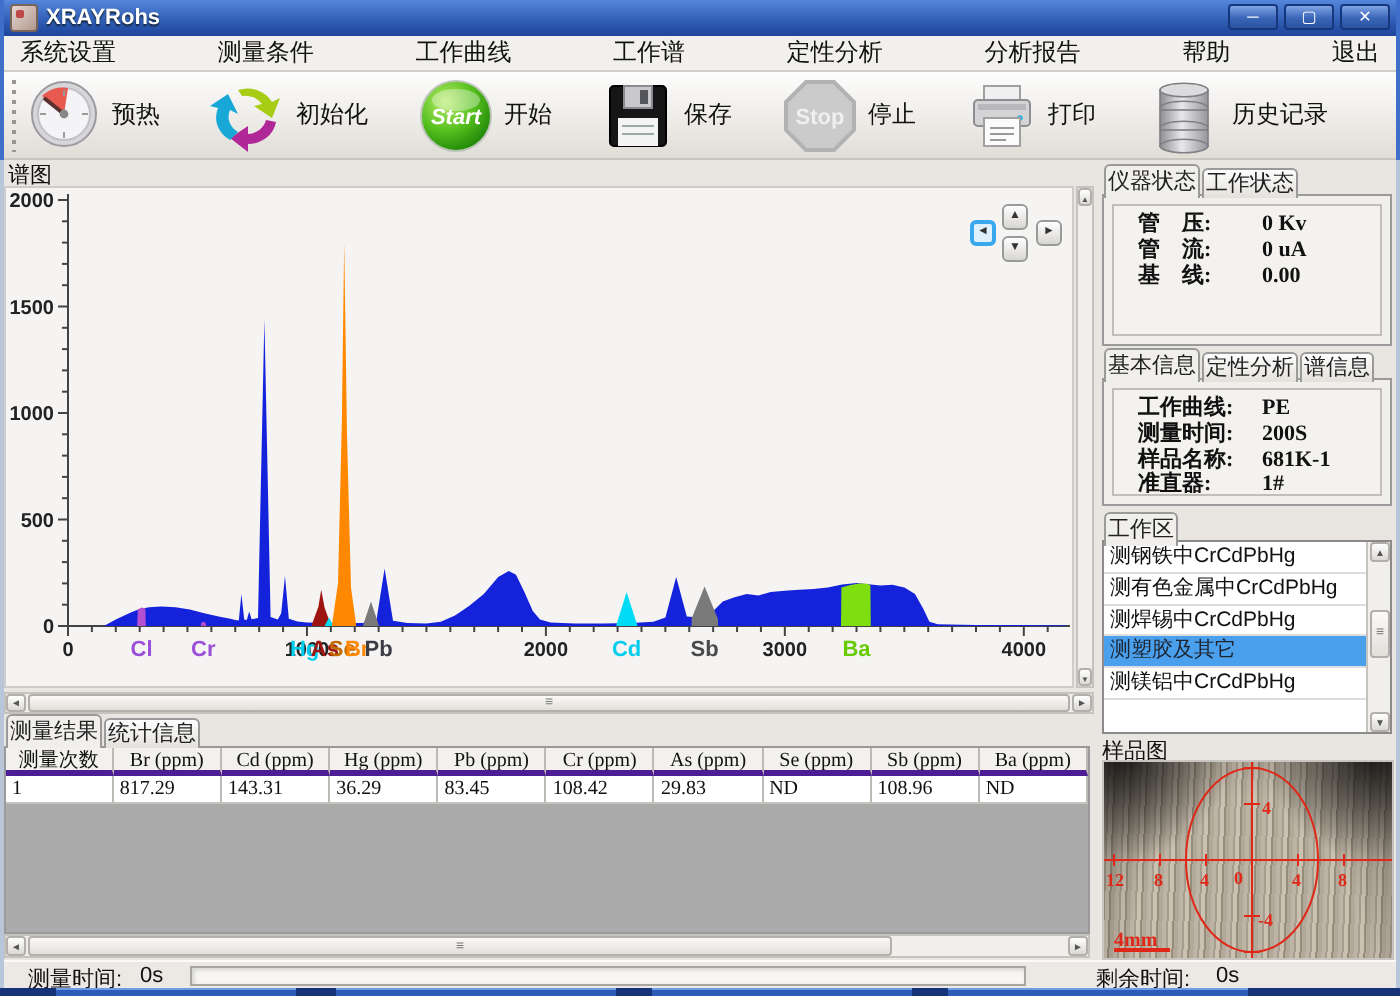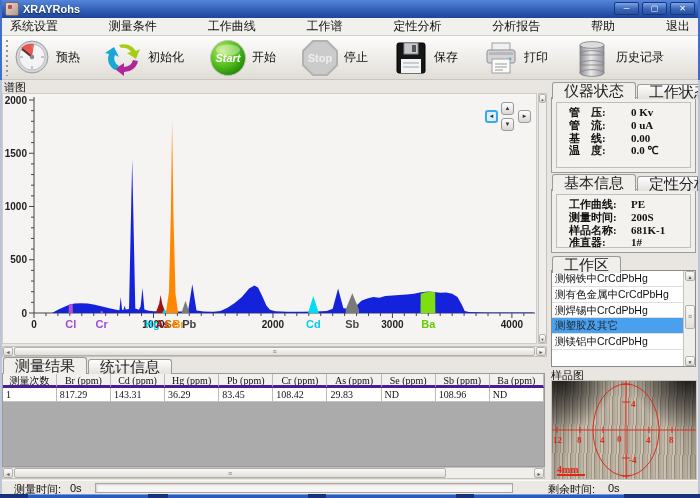--- a/index.html
+++ b/index.html
@@ -49,21 +49,21 @@
   
   .vscroll{position:absolute;background:#f1efec;border:1px solid #c6c3bf;box-sizing:border-box;}
   .hscroll{position:absolute;background:#f1efec;border:1px solid #c6c3bf;box-sizing:border-box;}
   .sc-btn{position:absolute;background:linear-gradient(#fff,#dcd9d4);border:1px solid #b3b0ab;
           box-sizing:border-box;color:#555;text-align:center;border-radius:2px;}
   .sc-thumb{position:absolute;background:linear-gradient(#fbfaf8,#e2dfda);border:1px solid #b3b0ab;
             box-sizing:border-box;color:#777;text-align:center;border-radius:2px;overflow:hidden;}
 
   
   .tabs{position:absolute;display:flex;align-items:flex-end;z-index:3;}
-  .tab{height:14px;line-height:14px;padding:0 11px;font-size:15px;white-space:nowrap;
+  .tab{height:14px;line-height:14px;padding:0 1px;font-size:11px;white-space:nowrap;
        background:linear-gradient(#fdfdfd,#e4e1dc);border:1px solid #9a9a9a;border-bottom:none;
        border-radius:3px 3px 0 0;margin-right:1px;color:#222;}
   .tab.active{height:16px;line-height:16px;background:#f1efec;position:relative;}
 
   
   .rtable{position:absolute;left:2px;top:373px;width:543px;border:1px solid #9a9a9a;box-sizing:border-box;background:#ababab;}
   .rtable .hrow,.rtable .drow{display:flex;}
   .rtable .cell{box-sizing:border-box;border-right:1px solid #bdbab5;height:14px;line-height:13px;
                 font-family:"Liberation Serif",serif;font-size:10px;overflow:hidden;white-space:nowrap;}
   .rtable .hrow .cell{background:#f2f1ee;border-bottom:3px solid #4c1d95;text-align:center;}
@@ -171,37 +171,37 @@
           </radialGradient>
         </defs>
         <circle cx="19" cy="19" r="17.5" fill="url(#gstart)" stroke="#bcc4b8"></circle>
         <ellipse cx="19" cy="11" rx="12" ry="5.5" fill="#ffffff" opacity="0.35"></ellipse>
         <text x="19" y="23" text-anchor="middle" font-size="11" font-style="italic" font-weight="bold" fill="#ffffff" font-family="Liberation Sans, sans-serif">Start</text>
       </svg>
       <span>开始</span>
     </div>
 
     <div class="tb-btn">
-      <svg width="38" height="38" viewBox="0 0 38 38">
-        <polygon points="12,2 26,2 36,12 36,26 26,36 12,36 2,26 2,12" fill="#cbcbcb" stroke="#b2b2b2" stroke-width="2"></polygon>
-        <text x="19" y="23" text-anchor="middle" font-size="11" font-weight="bold" fill="#efefef" font-family="Liberation Sans, sans-serif">Stop</text>
-      </svg>
-      <span>停止</span>
-    </div>
-
-    <div class="tb-btn">
       <svg width="36" height="36" viewBox="0 0 36 36">
         <rect x="4" y="3" width="28" height="30" rx="2" fill="#161616" stroke="#000"></rect>
         <rect x="11" y="3" width="14" height="11" fill="#c9c9cc" stroke="#8a8a90"></rect>
         <rect x="19" y="5" width="4" height="7" fill="#55555c"></rect>
         <rect x="8" y="19" width="20" height="14" fill="#f4f4f4"></rect>
         <line x1="10" y1="23" x2="26" y2="23" stroke="#9aa" stroke-width="1"></line>
         <line x1="10" y1="27" x2="26" y2="27" stroke="#9aa" stroke-width="1"></line>
       </svg>
       <span>保存</span>
+    </div>
+
+    <div class="tb-btn">
+      <svg width="38" height="38" viewBox="0 0 38 38">
+        <polygon points="12,2 26,2 36,12 36,26 26,36 12,36 2,26 2,12" fill="#cbcbcb" stroke="#b2b2b2" stroke-width="2"></polygon>
+        <text x="19" y="23" text-anchor="middle" font-size="11" font-weight="bold" fill="#efefef" font-family="Liberation Sans, sans-serif">Stop</text>
+      </svg>
+      <span>停止</span>
     </div>
 
     <div class="tb-btn">
       <svg width="36" height="36" viewBox="0 0 36 36">
         <rect x="9" y="3" width="18" height="8" fill="#f0f0f0" stroke="#a0a0a0"></rect>
         <rect x="4" y="10" width="28" height="13" rx="2" fill="#d4d4d6" stroke="#8e8e92"></rect>
         <rect x="6" y="12" width="24" height="3" fill="#b8b8bc"></rect>
         <circle cx="27" cy="19" r="1.4" fill="#30b4e8"></circle>
         <rect x="9" y="19" width="18" height="14" fill="#fbfbfb" stroke="#a0a0a0"></rect>
         <line x1="12" y1="24" x2="24" y2="24" stroke="#9a9a9a"></line>
@@ -400,24 +400,20 @@
           <span class="val">0 Kv</span>
         </div>
       <div class="info-row">
           <span class="lbl">管　流:</span>
           <span class="val">0 uA</span>
         </div>
       <div class="info-row">
           <span class="lbl">基　线:</span>
           <span class="val">0.00</span>
         </div>
-      <div class="info-row">
-          <span class="lbl">温　度:</span>
-          <span class="val">0.0 ℃</span>
-        </div>
     </div>
   </div>
 
   <div class="tabs" style="left:552px;top:174px;">
     <div class="tab active">基本信息</div>
     <div class="tab">定性分析</div>
     <div class="tab">谱信息</div>
   </div>
   <div class="tab-page" style="left:551px;top:189px;height:64px;">
     <div class="inner-box">

